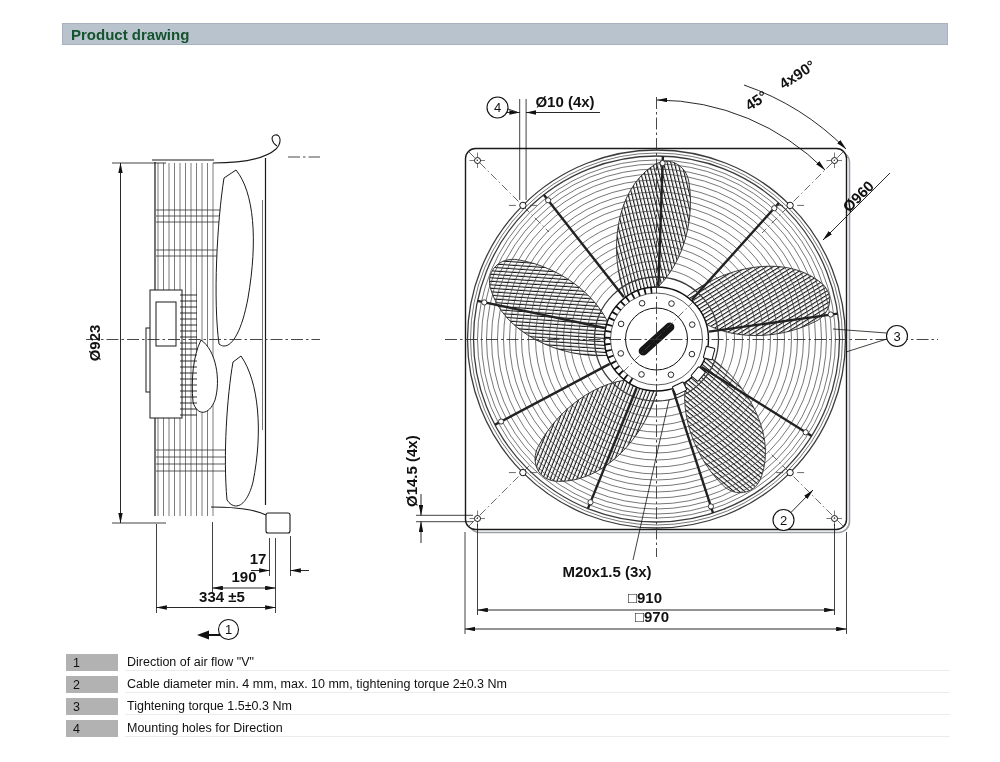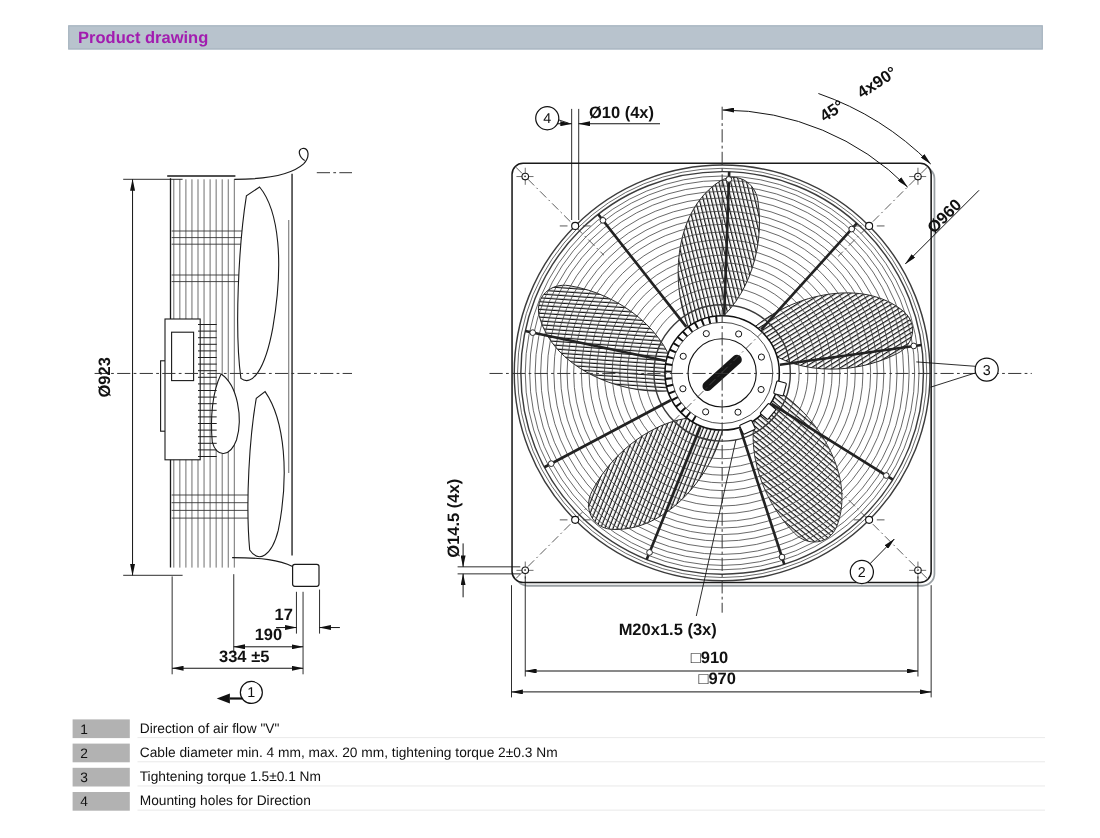--- a/index.html
+++ b/index.html
@@ -1,21 +1,21 @@
 <!DOCTYPE html>
 <html><head>
 <meta charset="utf-8">
 <style>
   html,body{margin:0;padding:0;background:#fff;}
   .page{position:relative;width:1000px;height:762px;background:#fff;overflow:hidden;
         font-family:"Liberation Sans",sans-serif;color:#111;}
   .header-bar{position:absolute;left:62px;top:23px;width:886px;height:22px;
               background:#b8c3cd;border:1px solid #a6b3bf;box-sizing:border-box;
               display:flex;align-items:center;}
-  .header-bar span{font-size:15px;font-weight:bold;padding-left:8px;color:#a21caf;}
+  .header-bar span{font-size:15px;font-weight:bold;padding-left:8px;color:#14532d;}
   svg.drawing{position:absolute;left:0;top:0;pointer-events:none;}
   svg.drawing text{font-family:"Liberation Sans",sans-serif;font-size:15px;font-weight:bold;fill:#111;}
   svg.drawing text.callout{font-size:13px;font-weight:normal;}
   .legend{position:absolute;left:66px;top:654px;width:884px;}
   .legend-row{display:flex;align-items:stretch;height:17px;margin-bottom:5px;}
   .legend-num{width:52px;background:#b2b2b2;font-size:12.5px;display:flex;align-items:center;
               padding-left:7px;box-sizing:border-box;color:#111;}
   .legend-text{flex:1;margin-left:7px;background:#fff;font-size:12.5px;display:flex;
                align-items:center;padding-left:2px;border-bottom:1px solid #ececec;}
 </style>
@@ -238,25 +238,25 @@
     </g>
   </svg>
 
   <div class="legend">
     <div class="legend-row">
       <div class="legend-num">1</div>
       <div class="legend-text">Direction of air flow "V"</div>
     </div>
     <div class="legend-row">
       <div class="legend-num">2</div>
-      <div class="legend-text">Cable diameter min. 4 mm, max. 20 mm, tightening torque 2±0.3 Nm</div>
+      <div class="legend-text">Cable diameter min. 4 mm, max. 10 mm, tightening torque 2±0.3 Nm</div>
     </div>
     <div class="legend-row">
       <div class="legend-num">3</div>
-      <div class="legend-text">Tightening torque 1.5±0.1 Nm</div>
+      <div class="legend-text">Tightening torque 1.5±0.3 Nm</div>
     </div>
     <div class="legend-row">
       <div class="legend-num">4</div>
       <div class="legend-text">Mounting holes for Direction</div>
     </div>
   </div>
 
 </div>
 
 </body></html>

